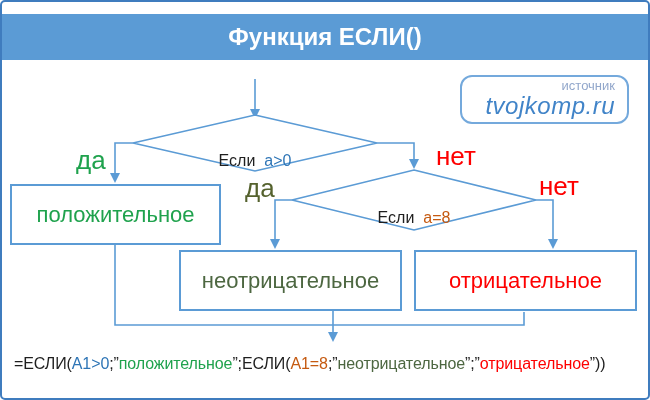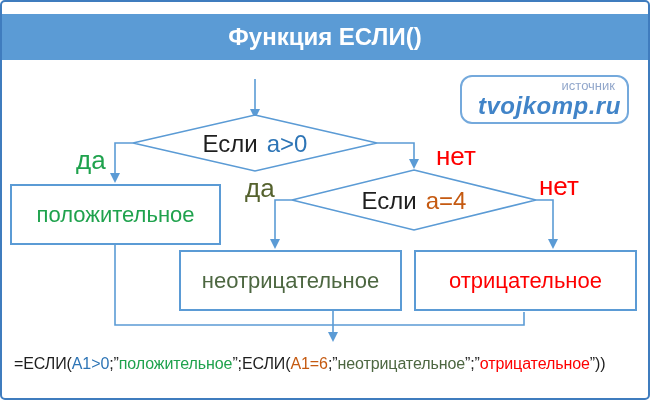--- a/index.html
+++ b/index.html
@@ -23,23 +23,23 @@
   .wires .stroke{fill:none; stroke:var(--line); stroke-width:1.6;}
   .wires .shape{fill:#fff; stroke:var(--line); stroke-width:1.6;}
   .wires .tip{fill:var(--line); stroke:none;}
 
   .logo{
     position:absolute; left:458px; top:73px; width:169px; height:49px; box-sizing:border-box;
     border:2px solid var(--logo-border); border-radius:12px; background:#fff;
     padding:2px 12px 0 0; text-align:right;
   }
   .logo-src{font-size:13px; color:var(--logo-gray); line-height:14px;}
-  .logo-site{font-size:24px; font-weight:bold; font-style:italic; color:var(--logo-blue); line-height:26px; letter-spacing:0.5px;margin-left:16px;}
+  .logo-site{font-size:24px; font-weight:normal; font-style:italic; color:var(--logo-blue); line-height:26px; letter-spacing:0.5px;margin-left:16px;}
 
-  .dlabel{position:absolute; width:224px; text-align:center; font-size:24px; color:var(--ink); white-space:nowrap;}
+  .dlabel{position:absolute; width:224px; text-align:center; font-size:16px; color:var(--ink); white-space:nowrap;margin-top:22px;}
   .dlabel .cond{margin-left:9px;}
   .d1{left:141px; top:128px;}
   .d2{left:300px; top:185px;}
 
   .blabel{position:absolute; font-size:26px; white-space:nowrap;}
   .yes1{left:74px;  top:143px; color:var(--green);}
   .no1 {left:434px; top:139px; color:var(--red);}
   .yes2{left:243px; top:171px; color:var(--olive);}
   .no2 {left:537px; top:169px; color:var(--red);}
 
@@ -97,29 +97,29 @@
 
   <div class="logo">
     <div class="logo-src">источник</div>
     <div class="logo-site">tvojkomp.ru</div>
   </div>
 
   <div class="dlabel d1">
     <span class="c-ink">Если</span><span class="cond c-blue">a&gt;0</span>
   </div>
   <div class="dlabel d2">
-    <span class="c-ink">Если</span><span class="cond c-orange">a=4</span>
+    <span class="c-ink">Если</span><span class="cond c-orange">a=8</span>
   </div>
 
   <div class="blabel yes1">да</div>
   <div class="blabel no1">нет</div>
   <div class="blabel yes2">да</div>
   <div class="blabel no2">нет</div>
 
   <div class="rbox box-pos">положительное</div>
   <div class="rbox box-nonneg">неотрицательное</div>
   <div class="rbox box-neg">отрицательное</div>
 
   <div class="formula">
-    <span class="c-ink">=ЕСЛИ(</span><span class="c-blue">A1&gt;0</span><span class="c-ink">;”</span><span class="c-green">положительное</span><span class="c-ink">”;ЕСЛИ(</span><span class="c-orange">A1=6</span><span class="c-ink">;”</span><span class="c-darkgreen">неотрицательное</span><span class="c-ink">”;”</span><span class="c-red">отрицательное</span><span class="c-ink">”))</span>
+    <span class="c-ink">=ЕСЛИ(</span><span class="c-blue">A1&gt;0</span><span class="c-ink">;”</span><span class="c-green">положительное</span><span class="c-ink">”;ЕСЛИ(</span><span class="c-orange">A1=8</span><span class="c-ink">;”</span><span class="c-darkgreen">неотрицательное</span><span class="c-ink">”;”</span><span class="c-red">отрицательное</span><span class="c-ink">”))</span>
   </div>
 
 </div>
 
 </body></html>

